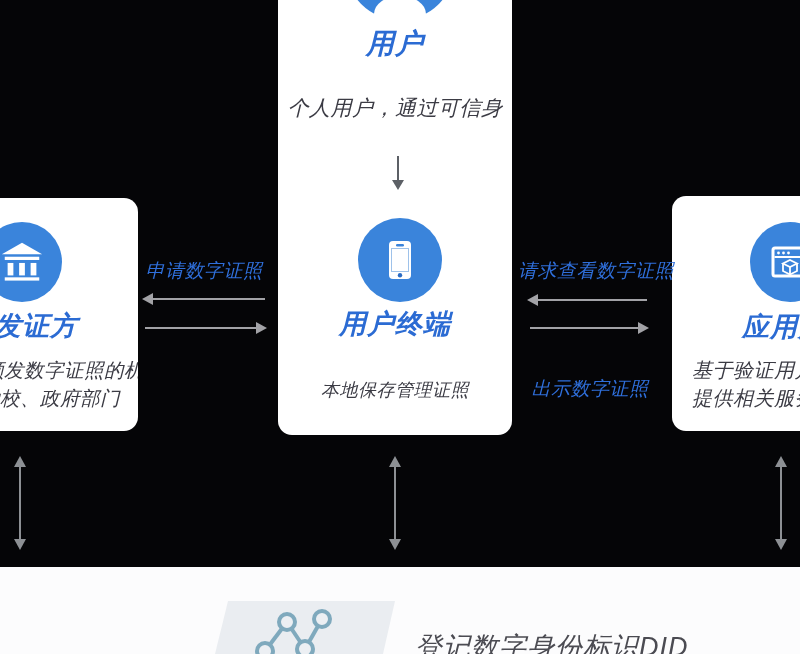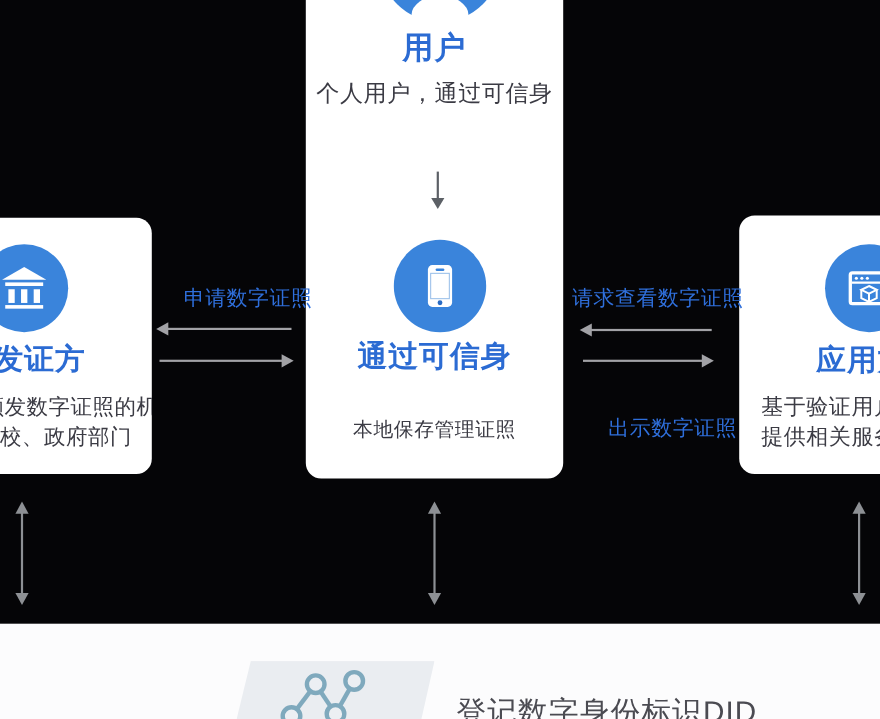--- a/index.html
+++ b/index.html
@@ -1,27 +1,27 @@
 <!DOCTYPE html>
 <html><head>
 <meta charset="utf-8">
 <style>
   html,body{margin:0;padding:0;background:#000;}
   .stage{position:relative;width:800px;height:654px;overflow:hidden;background:#050507;
-         font-family:"Liberation Sans",sans-serif;}
+         font-family:"Liberation Sans",sans-serif;font-style:italic;}
   .card{position:absolute;background:#ffffff;border-radius:14px;overflow:hidden;}
   .circle{position:absolute;border-radius:50%;background:#3a84db;display:flex;
           align-items:center;justify-content:center;}
   .card-title{position:absolute;color:#2b6bd3;font-weight:700;font-size:27px;
               white-space:nowrap;letter-spacing:1px;}
   .card-desc{position:absolute;color:#3b3b44;font-size:20px;white-space:nowrap;
              letter-spacing:0.5px;}
   .center-text{left:0;width:100%;text-align:center;white-space:normal;}
   .flow-label{position:absolute;color:#2f6fdb;font-size:19px;font-weight:500;
-              text-align:right;white-space:nowrap;letter-spacing:0.5px;}
+              text-align:center;white-space:nowrap;letter-spacing:0.5px;}
   .h-line{position:absolute;height:2px;background:#a2a2a6;}
   .tri{position:absolute;width:0;height:0;}
   .tri-left{border-top:6px solid transparent;border-bottom:6px solid transparent;
             border-right:11px solid #a2a2a6;}
   .tri-right{border-top:6px solid transparent;border-bottom:6px solid transparent;
              border-left:11px solid #a2a2a6;}
   .v-line{position:absolute;width:2px;background:#8d9094;}
   .tri-up{border-left:6px solid transparent;border-right:6px solid transparent;
           border-bottom:11px solid #8d9094;}
   .tri-down{border-left:6px solid transparent;border-right:6px solid transparent;
@@ -44,37 +44,37 @@
 
     <div class="circle" style="left:67px;top:-10px;width:110px;height:110px;">
       <svg width="110" height="110" viewBox="0 0 110 110">
         <circle cx="55" cy="62" r="14" fill="#ffffff"></circle>
         <ellipse cx="55" cy="104" rx="26" ry="18" fill="#ffffff"></ellipse>
       </svg>
     </div>
 
     <div class="card-title center-text" style="top:105px;font-size:28px;">用户</div>
 
-    <div class="card-desc center-text" style="top:150px;font-size:21px;line-height:32px;">
+    <div class="card-desc center-text" style="top:172px;font-size:21px;line-height:32px;">
       <div>个人用户，通过可信身</div>
     </div>
 
     <div class="down-arrow-line" style="left:119px;top:236px;height:24px;"></div>
     <div class="down-arrow-head" style="left:114px;top:260px;"></div>
 
     <div class="circle" style="left:80px;top:298px;width:84px;height:84px;">
       <svg width="48" height="48" viewBox="0 0 48 48">
         <rect x="13" y="5" width="22" height="38" rx="4" fill="#ffffff"></rect>
         <rect x="20" y="8" width="8" height="2.4" rx="1.2" fill="#3a84db"></rect>
         <rect x="15.5" y="12.5" width="17" height="23" fill="#ffffff" stroke="#9ec2ea" stroke-width="1"></rect>
         <circle cx="24" cy="39.2" r="2.2" fill="#2b6cc4"></circle>
       </svg>
     </div>
 
-    <div class="card-title center-text" style="top:386px;">通过可信身</div>
+    <div class="card-title center-text" style="top:386px;">用户终端</div>
 
 
     <div class="card-desc center-text" style="top:458px;font-size:18px;">本地保存管理证照</div>
   </div>
 
   <div class="card" style="left:-100px;top:198px;width:238px;height:233px;">
 
     <div class="circle" style="left:82px;top:24px;width:80px;height:80px;">
       <svg width="46" height="46" viewBox="0 0 48 48">
         <polygon points="24,4 3,16 45,16" fill="#ffffff"></polygon>

